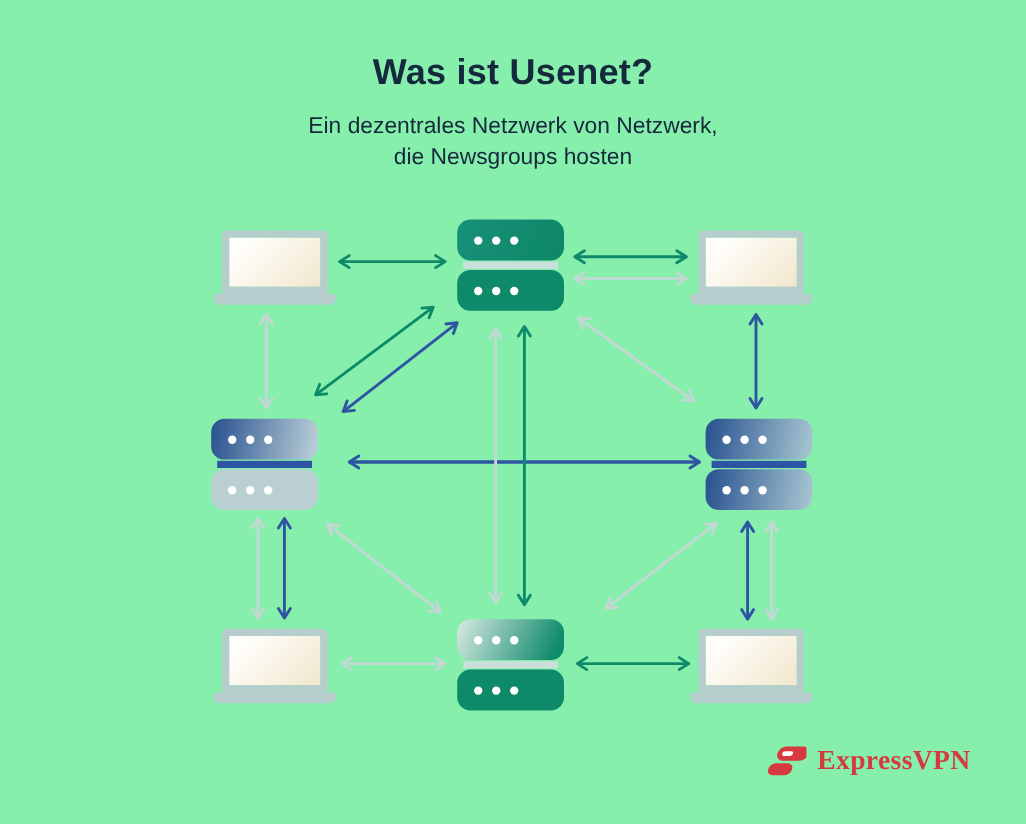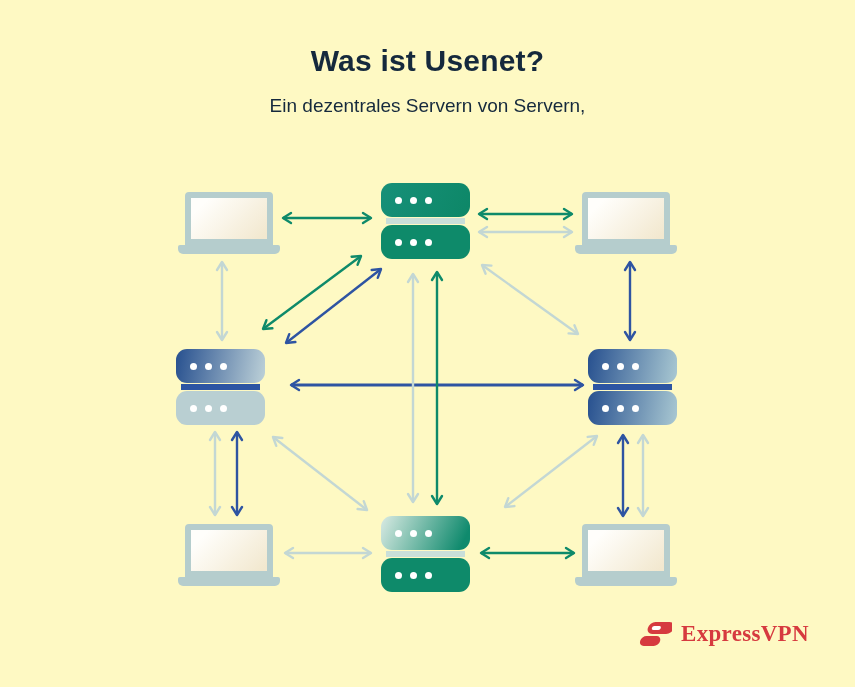--- a/index.html
+++ b/index.html
@@ -1,16 +1,16 @@
 <!DOCTYPE html>
 <html><head>
 <meta charset="utf-8">
 <style>
   html,body{margin:0;padding:0;background:#ffffff;}
-  .canvas{position:relative;width:855px;height:687px;background:#fef9c3;overflow:hidden;
+  .canvas{position:relative;width:855px;height:687px;background:#86efac;overflow:hidden;
           font-family:"Liberation Sans",sans-serif;}
   .page-title{position:absolute;top:44px;left:0;width:100%;text-align:center;
               font-size:30px;font-weight:600;color:#15293d;letter-spacing:.2px;}
   .page-subtitle{position:absolute;top:93px;left:0;width:100%;text-align:center;
                  font-size:19px;font-weight:500;color:#15293d;line-height:26px;}
   
   #edges-svg{position:absolute;left:0;top:0;width:855px;height:687px;pointer-events:none;}
   
   .laptop{position:absolute;width:102px;}
   .laptop .screen{width:88px;height:53px;margin:0 auto;box-sizing:border-box;
@@ -48,21 +48,22 @@
   .logo-text{font-family:"Liberation Serif","DejaVu Serif",serif;font-weight:600;
              font-size:23px;color:#d63a3f;letter-spacing:.3px;}
 </style>
 </head>
 <body>
 
 <div class="canvas">
 
   <div class="page-title">Was ist Usenet?</div>
   <div class="page-subtitle">
-    <span>Ein dezentrales Servern von Servern,</span><br>
+    <span>Ein dezentrales Netzwerk von Netzwerk,</span><br>
+    <span>die Newsgroups hosten</span>
   </div>
 
   <svg id="edges-svg" xmlns="http://www.w3.org/2000/svg">
       <defs>
         <marker id="ah-green" markerUnits="userSpaceOnUse" markerWidth="16" markerHeight="16" refX="10" refY="7" orient="auto-start-reverse">
           <path d="M2,2 L10,7 L2,12" fill="none" stroke="#0e8a6a" stroke-width="2.4" stroke-linecap="round" stroke-linejoin="round"></path>
         </marker>
         <marker id="ah-blue" markerUnits="userSpaceOnUse" markerWidth="16" markerHeight="16" refX="10" refY="7" orient="auto-start-reverse">
           <path d="M2,2 L10,7 L2,12" fill="none" stroke="#2e54a2" stroke-width="2.4" stroke-linecap="round" stroke-linejoin="round"></path>
         </marker>

